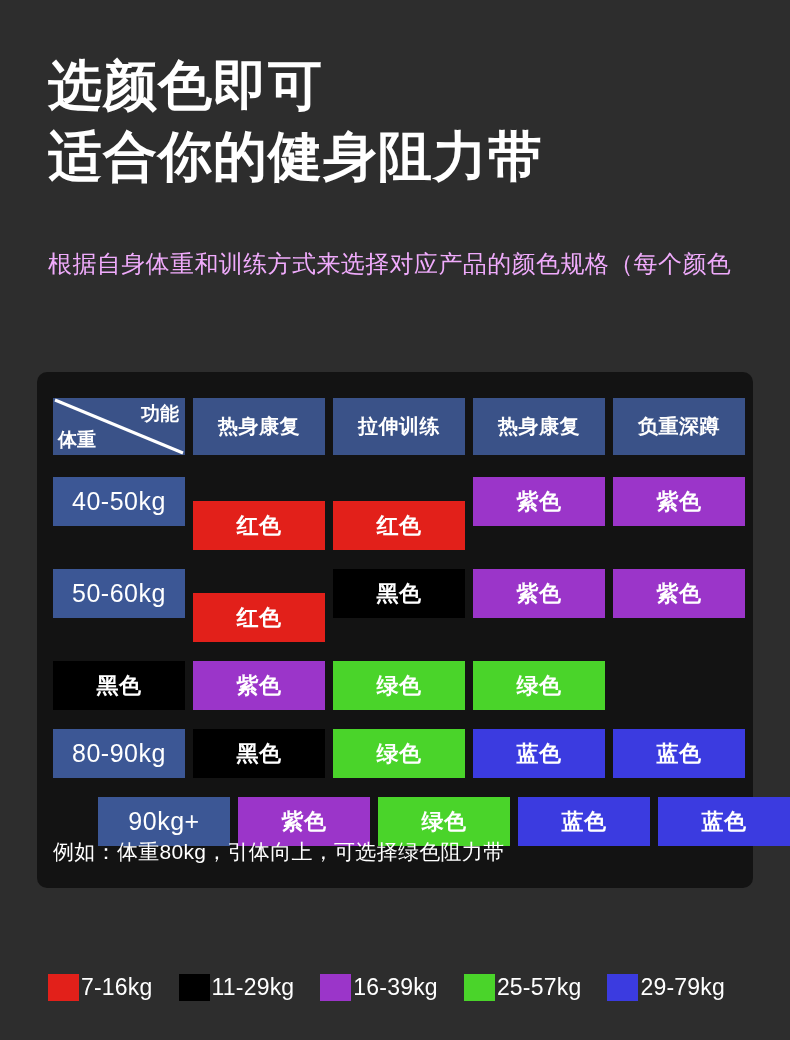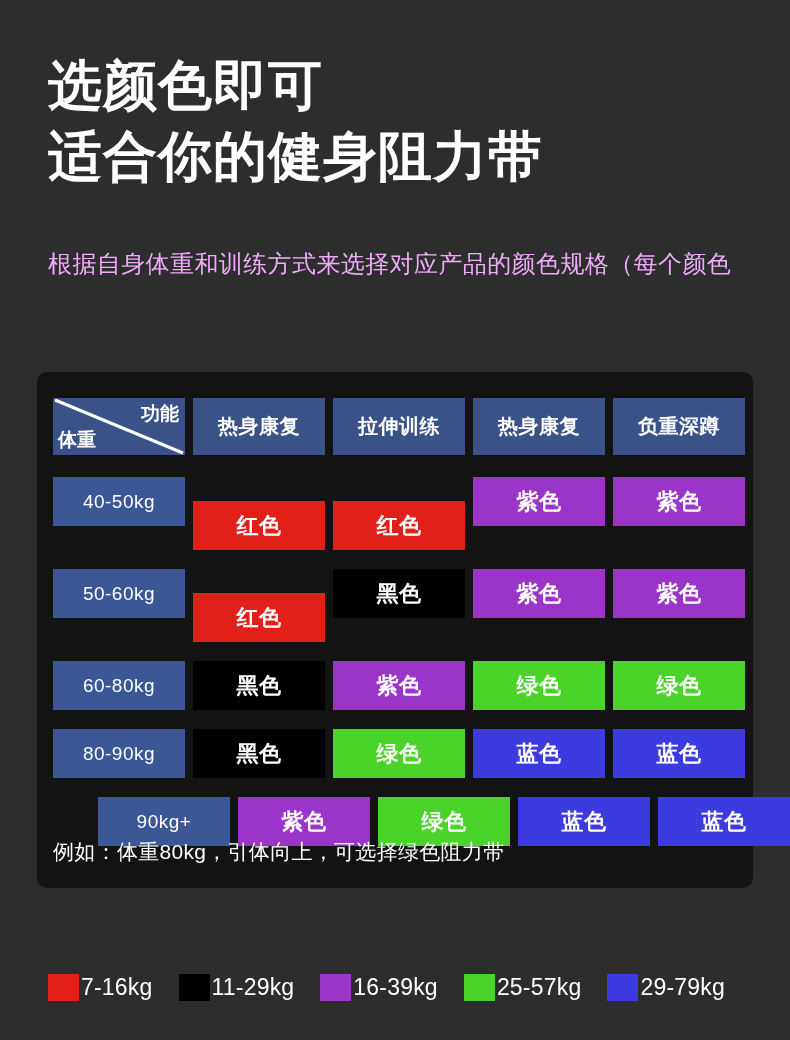--- a/index.html
+++ b/index.html
@@ -120,21 +120,21 @@
   }
 
   .head-cell {
     background: #3a5288;
     height: 57px;
     font-size: 20px;
   }
 
   .weight-cell {
     background: #3c5795;
-    font-size: 19px;
+    font-size: 25px;
     font-weight: 400;
     height: 49px;
   }
 
   .row.data-row { margin-bottom: 19px; }
 
   .c-red    { background: #e2201a; margin-top: 24px; }
   .c-black  { background: #000000; }
   .c-purple { background: #9b35c9; }
   .c-green  { background: #4ad42a; }
@@ -221,21 +221,20 @@
 
       <div class="row data-row">
         <div class="cell weight-cell">50-60kg</div>
         <div class="cell value c-red">红色</div>
         <div class="cell value c-black">黑色</div>
         <div class="cell value c-purple">紫色</div>
         <div class="cell value c-purple">紫色</div>
       </div>
 
       <div class="row data-row">
-        <div class="cell weight-cell">60-80kg</div>
         <div class="cell value c-black">黑色</div>
         <div class="cell value c-purple">紫色</div>
         <div class="cell value c-green">绿色</div>
         <div class="cell value c-green">绿色</div>
       </div>
 
       <div class="row data-row">
         <div class="cell weight-cell">80-90kg</div>
         <div class="cell value c-black">黑色</div>
         <div class="cell value c-green">绿色</div>

